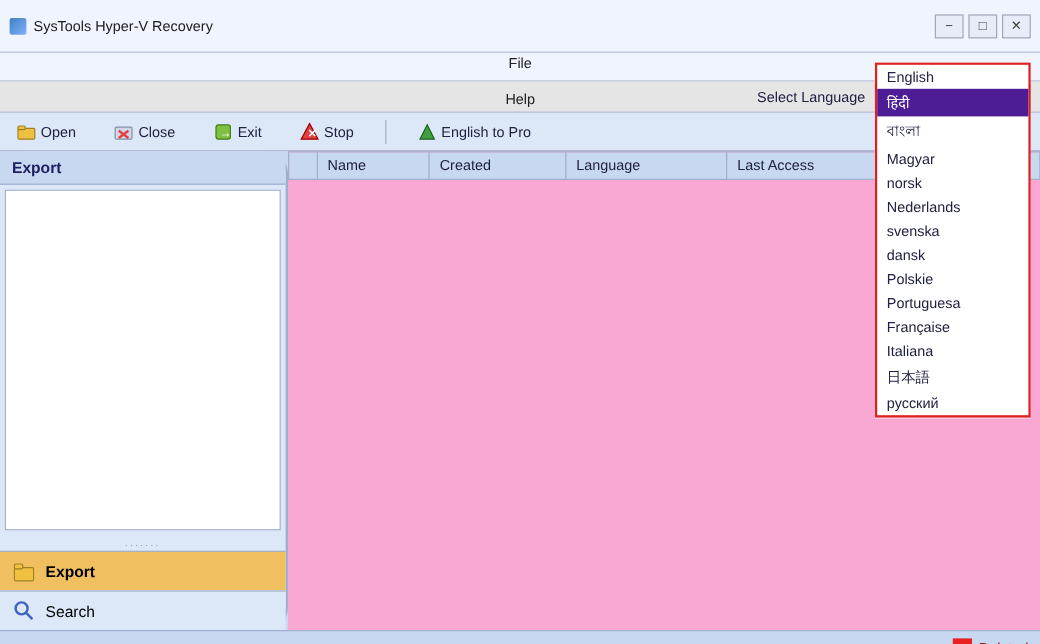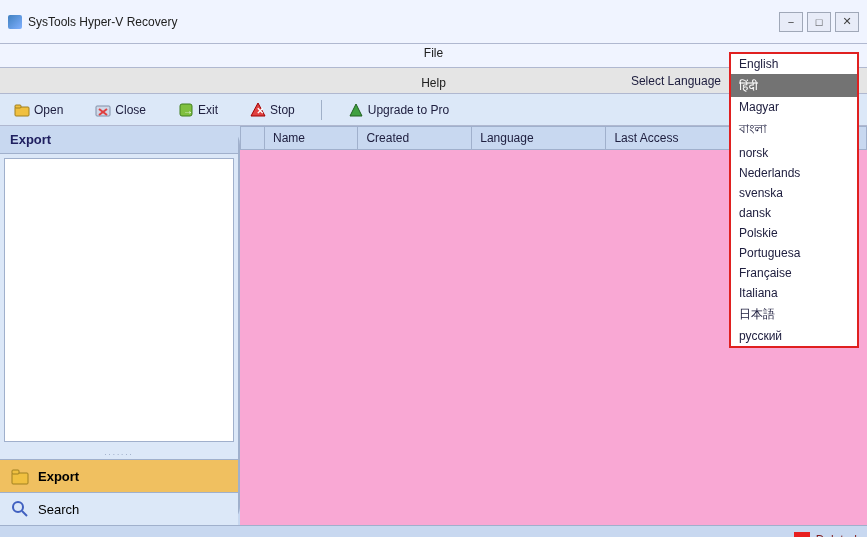--- a/index.html
+++ b/index.html
@@ -258,21 +258,21 @@
       border: 2px solid #e02020;
       z-index: 100;
       font-size: 12px;
     }
     .dropdown-item {
       padding: 3px 8px;
       cursor: pointer;
       color: #202040;
     }
     .dropdown-item.selected {
-      background: #737373;
+      background: #4c1d95;
       color: white;
     }
 
     
     .scroll-dots {
       text-align: center;
       color: #8090b0;
       font-size: 8px;
       padding: 2px;
       letter-spacing: 2px;
@@ -344,21 +344,21 @@
     </div>
     <span>Stop</span>
   </button>
   <div class="separator-v"></div>
   <button class="tool-btn">
     <div class="tool-icon">
       <svg width="16" height="16" viewBox="0 0 16 16">
         <polygon points="8,2 14,14 2,14" fill="#40a040" stroke="#206020" stroke-width="1"></polygon>
       </svg>
     </div>
-    <span>Upgrade to Pro</span>
+    <span>English to Pro</span>
   </button>
 </div>
 
 <div class="main-content">
 
   <div class="left-panel">
     <div class="left-panel-header">Export</div>
     <div class="left-panel-body"></div>
     <div class="scroll-dots">.......</div>
     <div class="left-panel-footer">
@@ -402,22 +402,22 @@
 </div>
 
 <div class="status-bar">
   <div class="deleted-indicator"></div>
   <span class="deleted-label">Deleted</span>
 </div>
 
 <div class="dropdown-overlay">
   <div class="dropdown-item">English</div>
   <div class="dropdown-item selected">हिंदी</div>
+  <div class="dropdown-item">বাংলা</div>
   <div class="dropdown-item">Magyar</div>
-  <div class="dropdown-item">বাংলা</div>
   <div class="dropdown-item">norsk</div>
   <div class="dropdown-item">Nederlands</div>
   <div class="dropdown-item">svenska</div>
   <div class="dropdown-item">dansk</div>
   <div class="dropdown-item">Polskie</div>
   <div class="dropdown-item">Portuguesa</div>
   <div class="dropdown-item">Française</div>
   <div class="dropdown-item">Italiana</div>
   <div class="dropdown-item">日本語</div>
   <div class="dropdown-item">русский</div>

